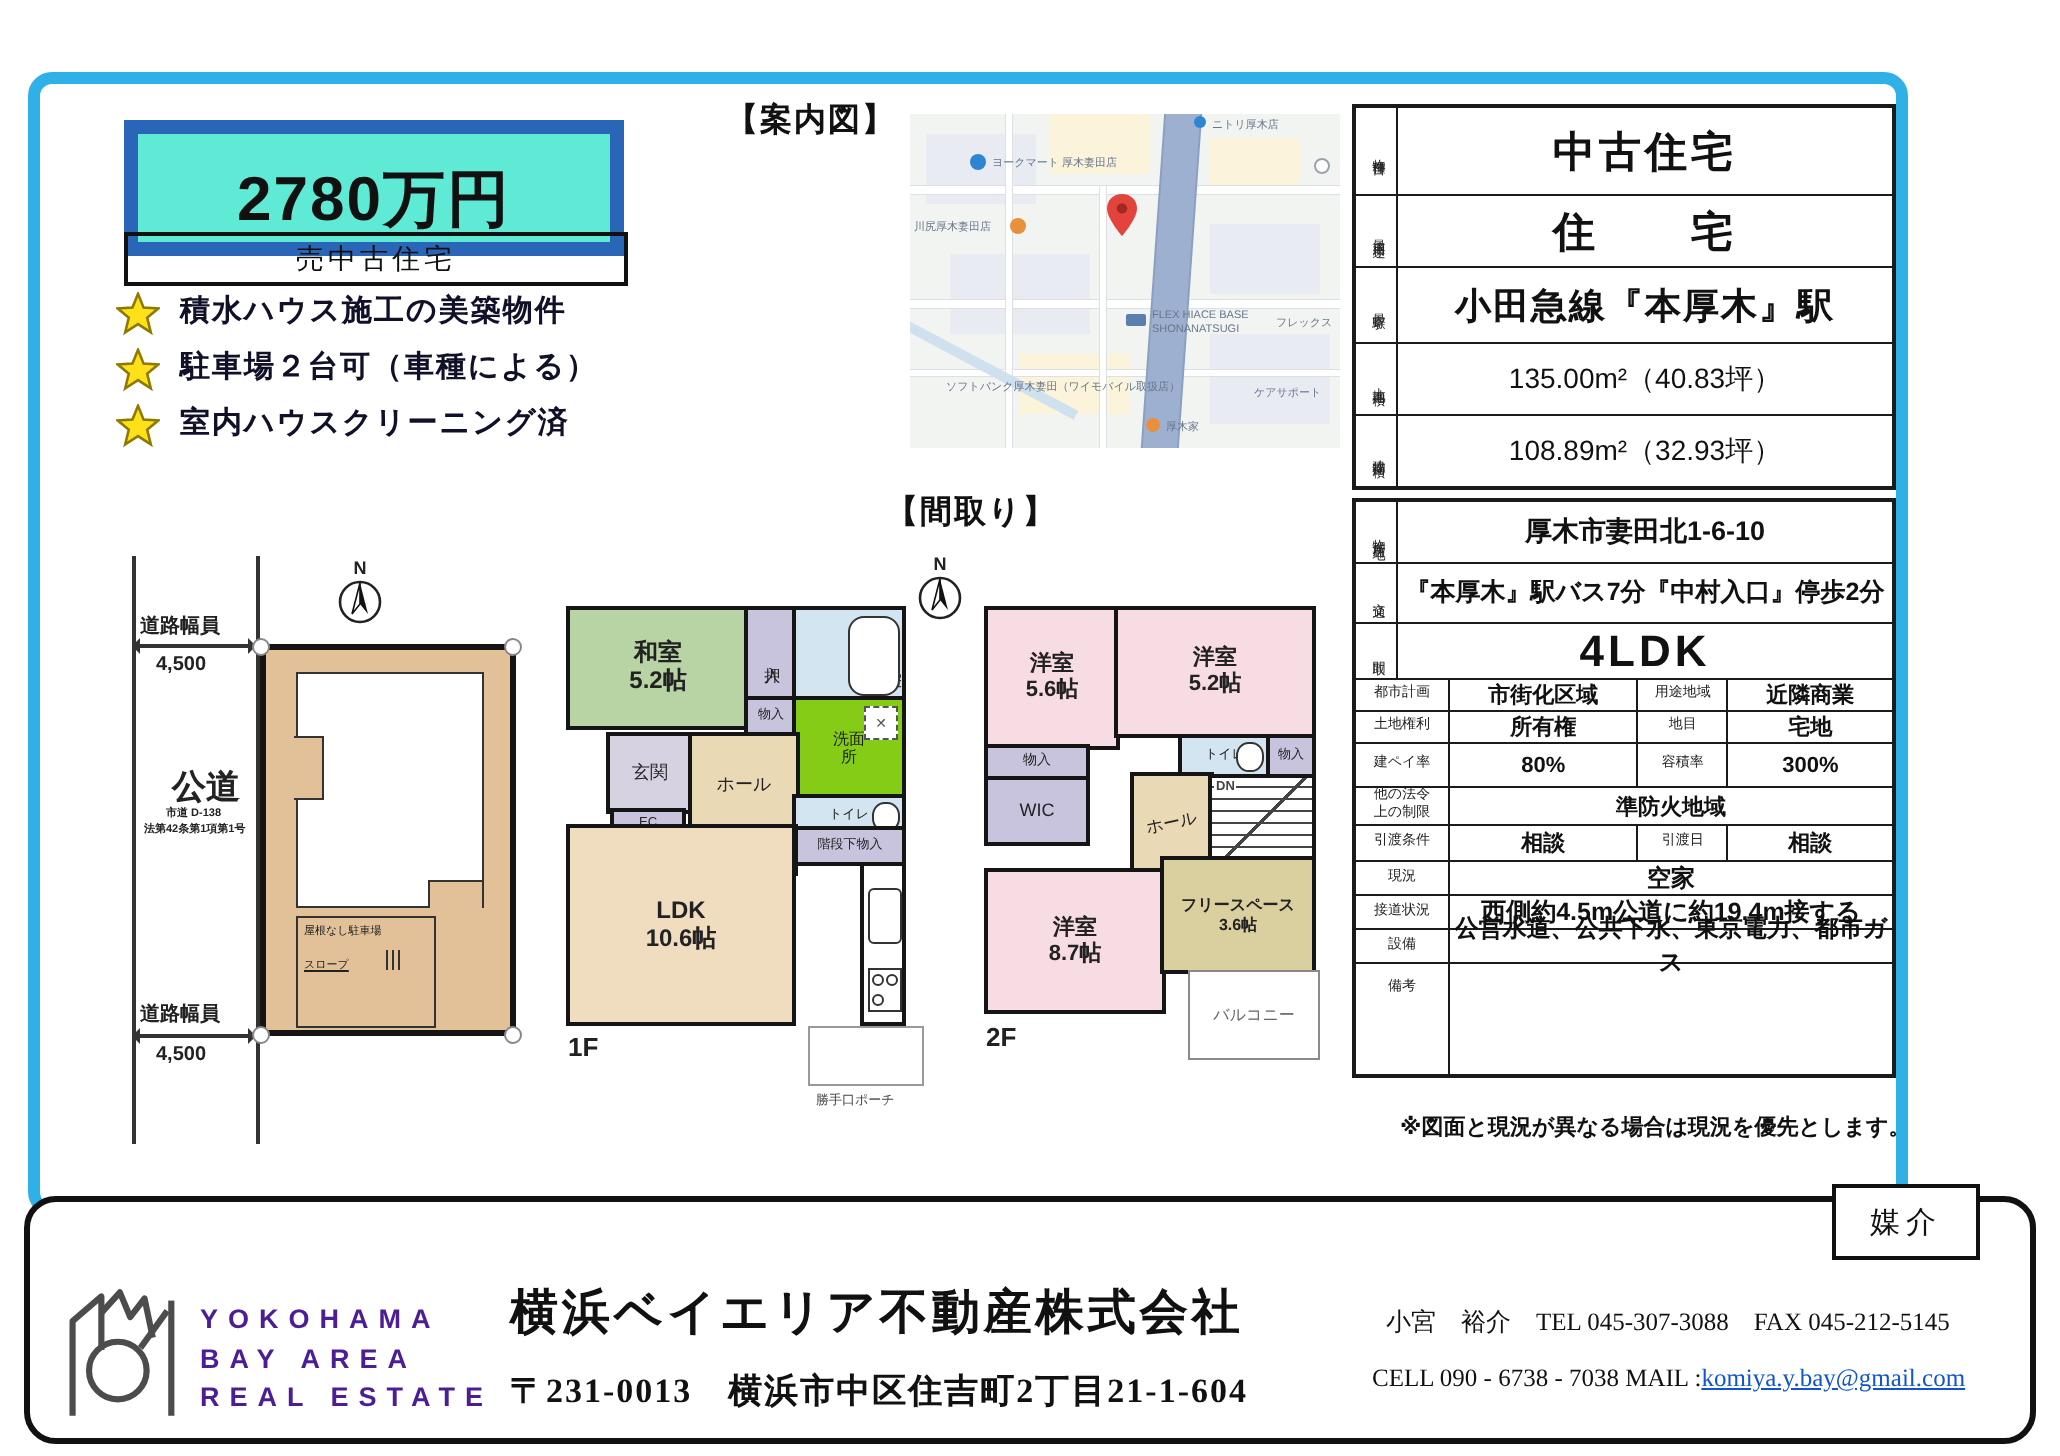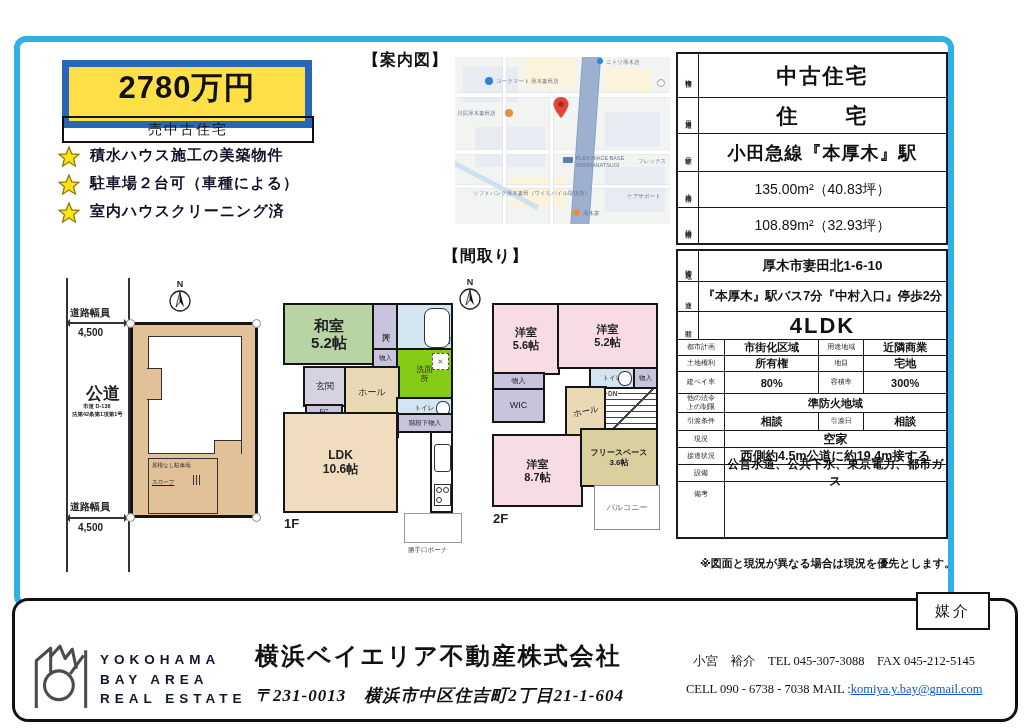--- a/index.html
+++ b/index.html
@@ -6,21 +6,21 @@
   .page{position:relative;width:1030px;height:728px;background:#fff;overflow:hidden;
         font-family:"Liberation Sans","DejaVu Sans",sans-serif;color:#111;}
   .abs{position:absolute;}
 
   
   .frame{position:absolute;left:14px;top:36px;width:928px;height:560px;
          border:6px solid #2fb0e6;border-radius:12px;background:#fff;}
 
   
   .price-box{position:absolute;left:62px;top:60px;width:236px;height:54px;border:7px solid #2a66b8;
-             background:#fde047;display:flex;align-items:flex-start;justify-content:center;
+             background:#5eead4;display:flex;align-items:flex-end;justify-content:center;
              font-size:31px;font-weight:bold;letter-spacing:1px;}
   .price-sub{position:absolute;left:62px;top:116px;width:248px;height:23px;border:2px solid #111;
              display:flex;align-items:center;justify-content:center;font-size:14px;letter-spacing:2px;}
 
   
   .feat{position:absolute;left:58px;display:flex;gap:10px;height:24px;}
   .feat span{font-size:15px;font-weight:bold;color:#101028;letter-spacing:1px;}
 
   .sec-title{position:absolute;font-size:16px;font-weight:bold;letter-spacing:1px;}
 
@@ -97,25 +97,25 @@
   .v-sm{font-size:11px;font-weight:bold;}
   .v-note{font-size:9px;line-height:1.7;}
   .note{position:absolute;left:700px;top:556px;font-size:11px;font-weight:bold;color:#111;}
 
   
   .footer{position:absolute;left:12px;top:598px;width:1006px;height:124px;border:3px solid #111;
           border-radius:16px;box-sizing:border-box;background:#fff;}
   .baikai{position:absolute;left:916px;top:592px;width:70px;height:34px;border:2px solid #111;background:#fff;
           display:flex;align-items:center;justify-content:center;font-size:15px;letter-spacing:3px;z-index:3;
           font-family:"Liberation Serif","DejaVu Serif",serif;}
-  .logo-txt{position:absolute;left:100px;top:650px;font-size:13.5px;letter-spacing:5px;color:#0f172a;line-height:1.45;font-weight:bold;}
+  .logo-txt{position:absolute;left:100px;top:650px;font-size:13.5px;letter-spacing:5px;color:#4c1d95;line-height:1.45;font-weight:bold;}
   .company{position:absolute;left:255px;top:640px;font-size:24px;font-weight:bold;letter-spacing:2px;
            font-family:"Liberation Serif","DejaVu Serif",serif;}
   .address{position:absolute;left:255px;top:684px;font-size:17px;font-weight:bold;letter-spacing:1px;
-           font-family:"Liberation Serif","DejaVu Serif",serif;font-style:italic;}
+           font-family:"Liberation Serif","DejaVu Serif",serif;}
   .agent{position:absolute;left:693px;top:653px;font-size:12.5px;font-family:"Liberation Serif","DejaVu Serif",serif;}
   .cellmail{position:absolute;left:686px;top:682px;font-size:12.5px;font-family:"Liberation Serif","DejaVu Serif",serif;}
   .maillink{color:#1155cc;text-decoration:underline;}
 </style>
 </head>
 <body>
 
 <div class="page">
 
   <div class="frame"></div>
@@ -219,21 +219,21 @@
 
   <div class="compass" style="left:458px;top:278px">
     <span>N</span><br>
     <svg width="24" height="24" viewBox="0 0 24 24">
       <circle cx="12" cy="12" r="10" fill="none" stroke="#222" stroke-width="1.3"></circle>
       <polygon points="12,2.5 16,18 12,13" fill="#111"></polygon>
       <polygon points="12,2.5 8,18 12,13" fill="#fff" stroke="#111" stroke-width="0.8"></polygon>
     </svg>
   </div>
 
-  <div class="room" style="left:283px;top:303px;width:92px;height:62px;background:#b8d4a5;font-size:15px;font-weight:bold">
+  <div class="room" style="left:283px;top:303px;width:92px;height:62px;background:#b8d4a5;font-size:12px;font-weight:bold">
     <span>和室</span>
     <span>5.2帖</span>
   </div>
   <div class="room vtext" style="left:372px;top:303px;width:27px;height:48px;background:#c9c4de;font-size:8px">
       <span>押入</span>
     </div>
   <div class="room vtext" style="left:396px;top:303px;width:57px;height:48px;background:#d2e5f0;font-size:8px;justify-content:flex-start;padding-top:4px">
       <span>浴室</span>
     </div>
   <div class="tub" style="left:424px;top:308px;width:24px;height:38px"></div>

